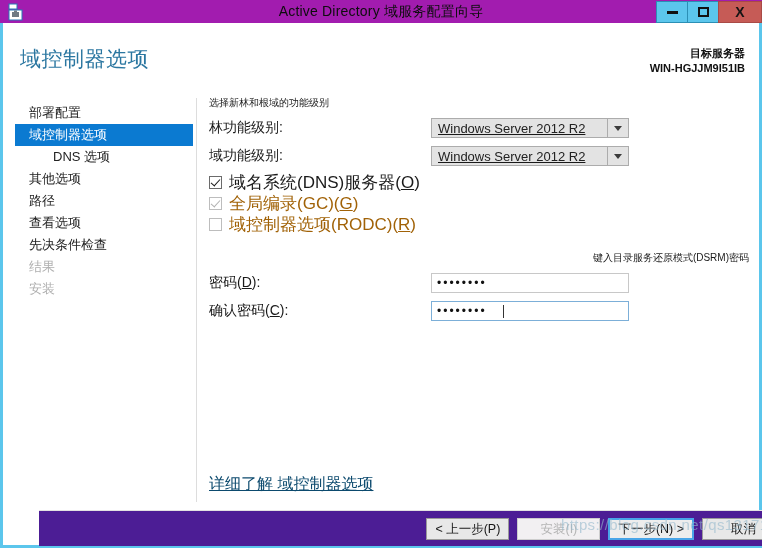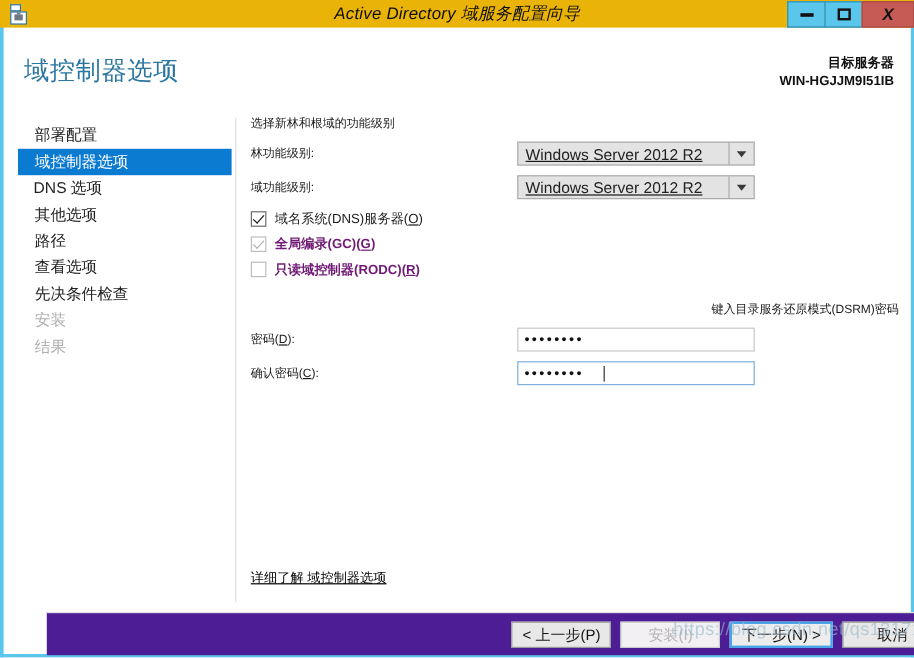--- a/index.html
+++ b/index.html
@@ -29,24 +29,23 @@
     border-bottom: 3px solid #5BC6EC;
   }
 
   
   .titlebar {
     position: absolute;
     left: -3px;
     top: 0;
     width: 762px;
     height: 23px;
-    background: #eab308;
-    display: flex;
-    align-items: center;
-    font-style: italic;
+    background: #a21caf;
+    display: flex;
+    align-items: center;
   }
   .app-icon {
     position: absolute;
     left: 8px;
     top: 3px;
     width: 18px;
     height: 18px;
   }
   .titlebar-title {
     position: absolute;
@@ -146,21 +145,21 @@
     width: 190px;
   }
   .nav-item {
     height: 22px;
     line-height: 22px;
     padding-left: 26px;
     font-size: 13px;
     color: #222;
     white-space: nowrap;
   }
-  .nav-item.sub { padding-left: 25px; }
+  .nav-item.sub { padding-left: 50px; }
   .nav-item.selected {
     background: #0B7AD1;
     color: #ffffff;
     margin-left: 12px;
     padding-left: 14px;
     width: 178px;
     box-sizing: border-box;
   }
   .nav-item.disabled { color: #AFAFAF; }
 
@@ -177,21 +176,21 @@
     margin-bottom: 7px;
   }
   .row {
     display: flex;
     align-items: center;
     height: 22px;
     margin-bottom: 6px;
   }
   .row-label {
     width: 222px;
-    font-size: 10px;
+    font-size: 14px;
     color: #1a1a1a;
   }
   .combo {
     position: relative;
     width: 198px;
     height: 20px;
     border: 1px solid #ACACAC;
     background: #E3E3E3;
     display: flex;
     align-items: center;
@@ -244,22 +243,22 @@
     left: 3px;
     top: 0px;
     width: 4px;
     height: 8px;
     border: solid #1a1a1a;
     border-width: 0 1.6px 1.6px 0;
     transform: rotate(42deg);
   }
   .checkbox.dim { border-color: #BDBDBD; }
   .checkbox.dim.checked::after { border-color: #B2B2B2; }
-  .cb-label { font-size: 11px; color: #1a1a1a; }
-  .cb-label.dim { color: #701a75; font-weight: bold; }
+  .cb-label { font-size: 17px; color: #1a1a1a; }
+  .cb-label.dim { color: #a16207; }
   .acc { text-decoration: underline; }
 
   .pwd-input {
     width: 198px;
     height: 20px;
     border: 1px solid #C8C8C8;
     background: #ffffff;
     box-sizing: border-box;
     display: flex;
     align-items: center;
@@ -274,22 +273,22 @@
     position: absolute;
     width: 1px;
     height: 13px;
     background: #333;
   }
 
   .learn-link {
     position: absolute;
     left: 206px;
     top: 378px;
-    font-size: 11px;
-    color: #000000;
+    font-size: 16px;
+    color: #0c4a6e;
   }
 
   
   .footer {
     position: absolute;
     left: 0;
     top: 510px;
     width: 756px;
     height: 35px;
     background: #4c1d95;
@@ -374,22 +373,22 @@
     <div class="divider"></div>
 
     <div class="sidebar">
       <div class="nav-item">部署配置</div>
       <div class="nav-item selected">域控制器选项</div>
       <div class="nav-item sub">DNS 选项</div>
       <div class="nav-item">其他选项</div>
       <div class="nav-item">路径</div>
       <div class="nav-item">查看选项</div>
       <div class="nav-item">先决条件检查</div>
+      <div class="nav-item disabled">结果</div>
       <div class="nav-item disabled">安装</div>
-      <div class="nav-item disabled">结果</div>
     </div>
 
     <div class="main">
 
       <div class="section-label">选择新林和根域的功能级别</div>
 
       <div class="row">
         <div class="row-label">林功能级别:</div>
         <div class="combo">
           <span class="combo-text">Windows Server 2012 R2</span>
@@ -415,21 +414,21 @@
         <span class="cb-label"><span>域名系统(DNS)服务器(</span><span class="acc">O</span><span>)</span></span>
       </div>
 
       <div class="cb-row">
         <span class="checkbox checked dim"></span>
         <span class="cb-label dim"><span>全局编录(GC)(</span><span class="acc">G</span><span>)</span></span>
       </div>
 
       <div class="cb-row">
         <span class="checkbox dim"></span>
-        <span class="cb-label dim"><span>只读域控制器(RODC)(</span><span class="acc">R</span><span>)</span></span>
+        <span class="cb-label dim"><span>域控制器选项(RODC)(</span><span class="acc">R</span><span>)</span></span>
       </div>
 
       <div class="section-label" style="margin-top:17px;text-align:right;">键入目录服务还原模式(DSRM)密码</div>
 
       <div class="row">
         <div class="row-label"><span>密码(</span><span class="acc">D</span><span>):</span></div>
         <div class="pwd-input">
           <span>••••••••</span>
         </div>
       </div>

